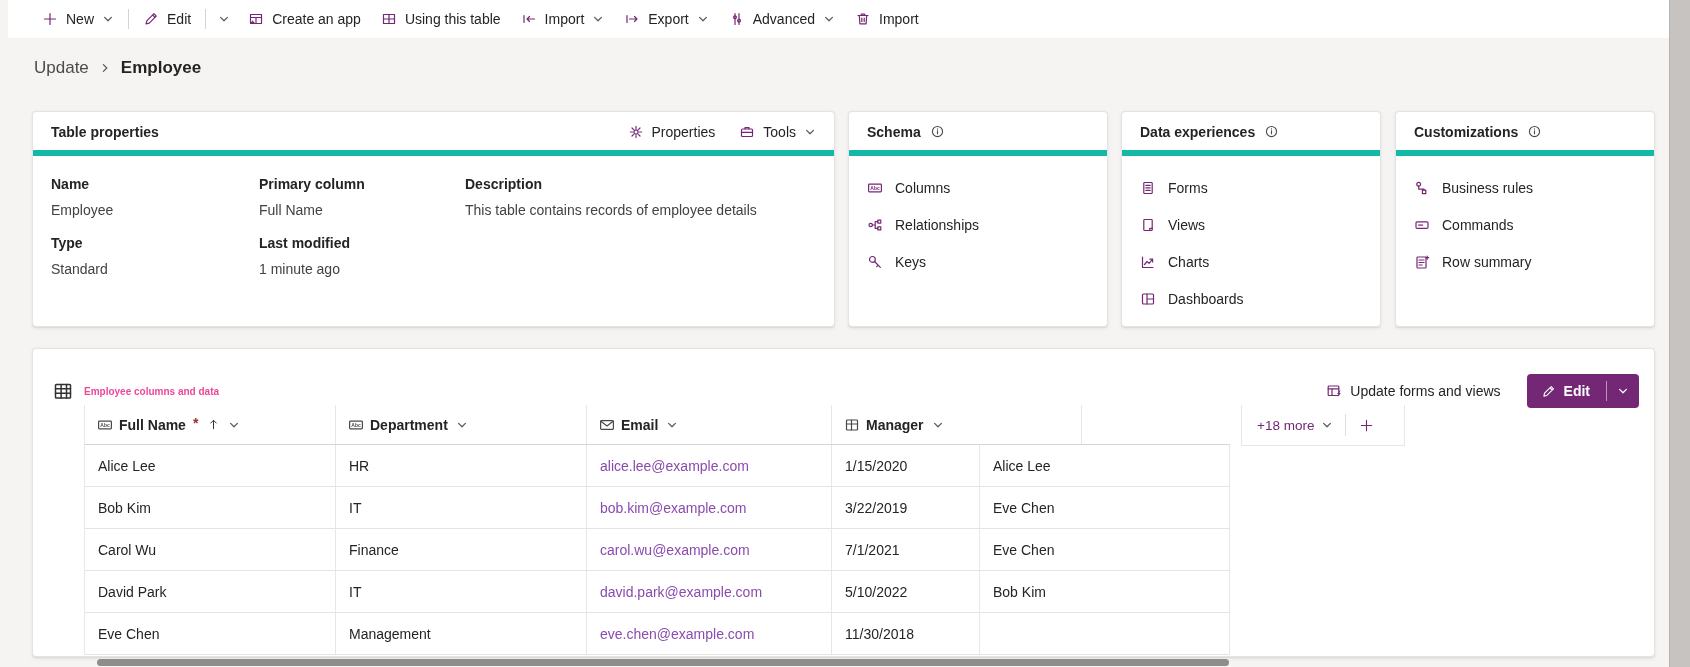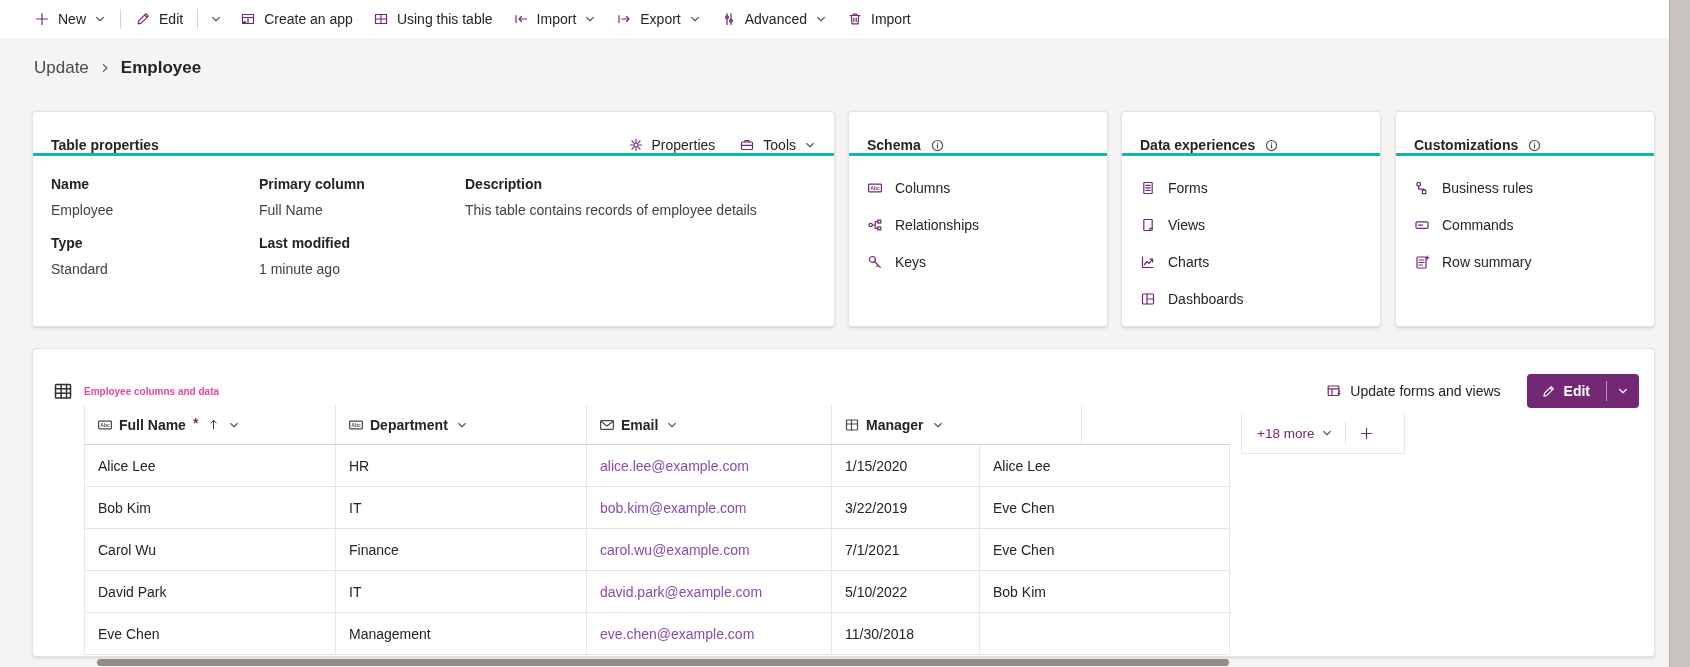--- a/index.html
+++ b/index.html
@@ -18,21 +18,21 @@
   .icon svg{width:100%;height:100%}
   .icon.purple{color:var(--brand)}
   .icon.white{color:#fff}
   .icon.dark{color:#323130}
   .icon.ghi{color:#4a4947}
   svg text{fill:currentColor;stroke:none;font-weight:700;font-family:"Liberation Sans",sans-serif}
   svg.chev{width:12px;height:12px;color:#5f5d5b;flex:none}
 
   
   .toolbar{
-    position:absolute;left:0;top:0;width:1669px;height:38px;background:#fff;
+    position:absolute;left:8px;top:0;width:1669px;height:38px;background:#fff;
     display:flex;align-items:center;padding-left:24px;
   }
   .tb-item{
     display:flex;align-items:center;gap:8px;height:32px;padding:0 10px;
     background:none;border:none;font-size:14px;color:#242424;cursor:pointer;
     font-family:inherit;
   }
   .tb-item .icon{color:var(--brand)}
   .tb-caret{padding:0 8px}
   .tb-divider{width:1px;height:20px;background:#d6d3d0;margin:0 4px;flex:none}
@@ -48,21 +48,21 @@
 
   
   .card{
     position:absolute;top:111px;height:216px;background:#fff;border:1px solid #e5e3e1;border-radius:4px;
     box-shadow:0 1.6px 3.6px rgba(0,0,0,.07),0 .3px .9px rgba(0,0,0,.05);
   }
   #card-properties{left:32px;width:803px}
   #card-schema{left:848px;width:260px}
   #card-dx{left:1121px;width:260px}
   #card-custom{left:1395px;width:260px}
-  .card-header{height:44px;display:flex;align-items:flex-end;padding:0 18px;border-bottom:3px solid #14b8a6}
+  .card-header{height:44px;display:flex;align-items:flex-start;padding:12px 18px;border-bottom:6px solid #14b8a6}
   .card-title{font-weight:700;font-size:14px;color:#242424}
   .info{display:inline-flex;width:15px;height:15px;color:#4d4b49;margin-left:9px;cursor:pointer}
   .card-actions{margin-left:auto;display:flex;align-items:center;gap:24px}
   .link-btn{display:flex;align-items:center;gap:8px;background:none;border:none;padding:0;font-size:14px;color:#242424;cursor:pointer;font-family:inherit}
 
   
   .props{display:grid;grid-template-columns:208px 206px 1fr;grid-template-areas:"f0 f1 f2" "f3 f4 f2";padding:20px 18px 0;align-content:start}
   .prop{margin-bottom:17px}
   .prop.f0{grid-area:f0}.prop.f1{grid-area:f1}.prop.f2{grid-area:f2}.prop.f3{grid-area:f3}.prop.f4{grid-area:f4}
   .p-label{font-weight:700;color:#242424;margin-bottom:10px}
@@ -97,21 +97,21 @@
   .gh-label{white-space:nowrap}
   .req{color:var(--required);font-weight:700;margin:-3px 0 0 1px}
   .icon.sort{width:13px;height:13px;color:#323130;margin-left:3px}
   .gh-cell svg.chev{margin-left:2px}
   .grid-row{display:flex;height:42px;border-bottom:1px solid #e6e4e1}
   .g-cell{display:flex;align-items:center;padding:0 13px;border-right:1px solid #e9e7e4;font-size:14px;color:#242424;overflow:hidden;white-space:nowrap}
   .email-link{color:var(--email-link);cursor:pointer}
 
   
   .more-cols{
-    position:absolute;left:1208px;top:64px;width:164px;height:41px;
+    position:absolute;left:1208px;top:56px;width:164px;height:41px;
     display:flex;align-items:center;padding:0 10px 0 15px;
     border:1px solid #e9e7e4;border-top:none;background:#fff;
   }
   .more-btn{display:flex;align-items:center;gap:7px;background:none;border:none;padding:0;color:var(--brand);font-size:13.5px;cursor:pointer;font-family:inherit}
   .mc-sep{width:1px;height:22px;background:#e1dfdc;margin:0 10px 0 12px}
   .add-col-btn{background:none;border:none;padding:3px;display:flex;color:var(--brand);cursor:pointer}
   .add-col-btn .icon{width:15px;height:15px}
 
   
   .h-scrollbar{position:absolute;left:97px;top:659px;width:1132px;height:7px;border-radius:3.5px;background:#8f8c89;cursor:pointer}

